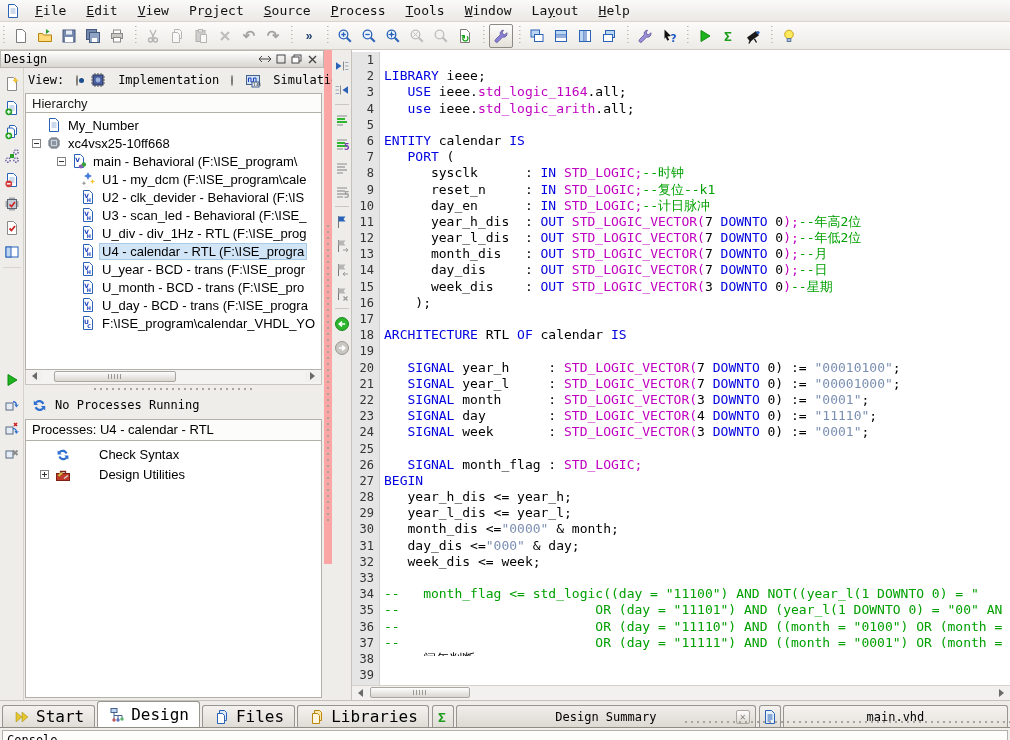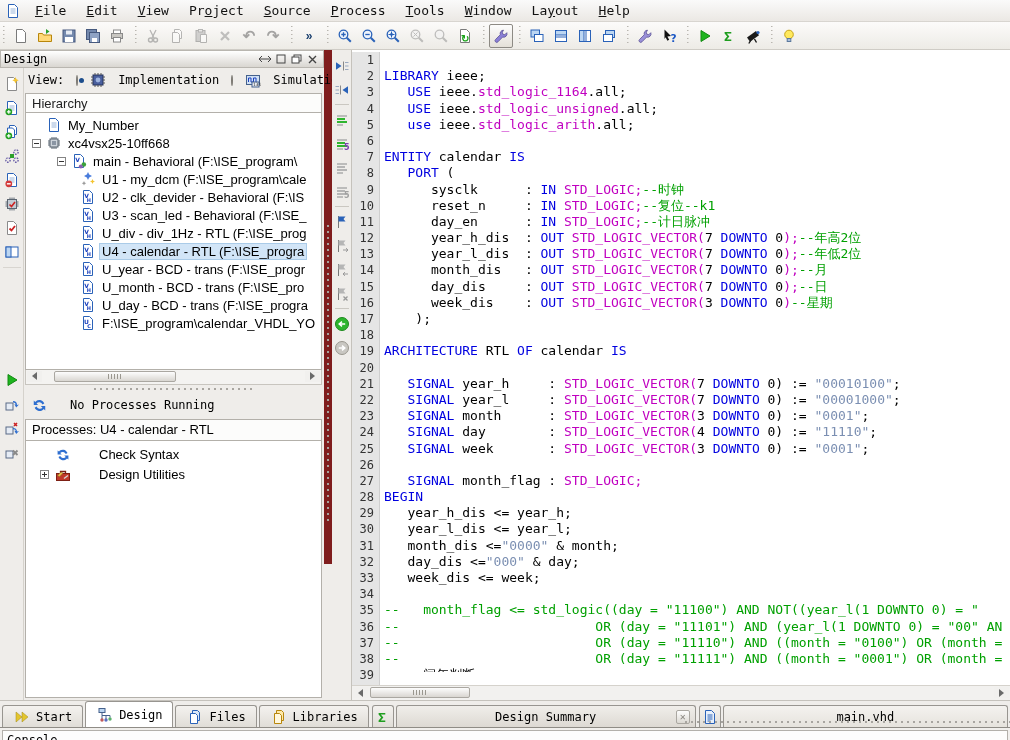--- a/index.html
+++ b/index.html
@@ -1,18 +1,18 @@
 <!DOCTYPE html>
 <html><head>
 <meta charset="utf-8">
 <style>
   * { box-sizing: border-box; margin:0; padding:0; }
   html,body { width:1010px; height:740px; overflow:hidden; }
   body { font-family:"Liberation Sans", sans-serif; background:#efedea; font-size:13px; }
-  #app { position:relative; width:1010px; height:564px; background:#7f1d1d; }
+  #app { position:relative; width:1010px; height:564px; background:#fca5a5; }
 
   
   #menubar { position:absolute; left:0; top:0; width:1010px; height:22px;
     background:linear-gradient(#fafafa,#ebe8e4); border-bottom:1px solid #d8d5d0;
     display:flex; align-items:center; }
   .menu-item { padding:2px 10px; font-size:13px; color:#111; cursor:default;
     font-family:"DejaVu Sans Mono", monospace; }
   .menu-item u { text-decoration:underline; }
   #menubar .ic { margin:0 3px 0 4px; }
 
@@ -76,21 +76,21 @@
   .grip { width:14px; height:5px;
     background-image:repeating-linear-gradient(90deg,#9a978f 0 1px, transparent 1px 3px); }
   .tri { width:0; height:0; border-style:solid; }
   .tri.left  { border-width:4px 5px 4px 0; border-color:transparent #6a6a6a transparent transparent; }
   .tri.right { border-width:4px 0 4px 5px; border-color:transparent transparent transparent #6a6a6a; }
 
   #h-split { height:8px; margin:0 2px 0 1px;
     background-image:repeating-linear-gradient(90deg,#a8a5a0 0 2px, transparent 2px 6px);
     background-size:160px 2px; background-repeat:no-repeat; background-position:center; }
 
-  #proc-status { height:25px; display:flex; align-items:center; gap:22px; padding:0 6px;
+  #proc-status { height:25px; display:flex; align-items:center; gap:7px; padding:0 6px;
     font-family:"DejaVu Sans Mono", monospace; font-size:12px; }
   #proc-header { height:22px; margin:1px 2px 0 1px; background:#fcfcfb; border:1px solid #b3b0aa;
     display:flex; align-items:center; padding:0 6px; }
   #proc-tree { flex:1; background:#fff; border:1px solid #b3b0aa; border-top:none; margin:0 2px 2px 1px;
     padding-top:4px; overflow:hidden; }
   .proc-row { height:20px; display:flex; align-items:center; white-space:nowrap; }
   .proc-row .expander { margin-left:14px; }
   .proc-row .noexp { width:9px; margin-left:14px; margin-right:4px; flex:none; }
   .proc-row .ic { width:20px; height:18px; margin-right:26px; flex:none; }
 
@@ -121,21 +121,21 @@
   .sg-c { color:#00a000; }
   .sg-s { color:#7b8fb2; }
   #edit-hscroll { position:absolute; left:0; bottom:0; width:658px; height:15px; background:#f2f1ef;
     border-top:1px solid #d5d2cc; }
 
   
   #bottom-tabs { position:absolute; left:0; top:700px; width:1010px; height:27px; background:#efedea;
     border-top:1px solid #c5c2bc; display:flex; align-items:flex-end; }
   .ptab { height:22px; display:flex; align-items:center; gap:5px; padding:0 10px;
     background:linear-gradient(#f4f2ef,#e0ddd7); border:1px solid #989590; border-bottom:none;
-    border-radius:3px 3px 0 0; margin-left:2px; font-family:"DejaVu Sans Mono", monospace; font-size:12px; }
+    border-radius:3px 3px 0 0; margin-left:2px; font-family:"DejaVu Sans Mono", monospace; font-size:16px; }
   .ptab.active { height:26px; background:#fff; }
   .dtab-icon { width:22px; height:22px; display:flex; align-items:center; justify-content:center;
     background:linear-gradient(#f4f2ef,#e0ddd7); border:1px solid #989590; border-bottom:none;
     border-radius:3px 3px 0 0; margin-left:3px; }
   .dtab { height:22px; display:flex; align-items:center; justify-content:center; position:relative;
     background:linear-gradient(#f0eeea,#ddd9d3); border:1px solid #989590; border-bottom:none;
     border-radius:3px 3px 0 0; margin-left:2px; font-family:"DejaVu Sans Mono", monospace; font-size:12px; }
   .dtab .close { position:absolute; right:5px; top:4px; width:14px; height:14px;
     background:linear-gradient(#fdfdfd,#dcd9d3); border:1px solid #aaa7a1; border-radius:2px;
     color:#8a8781; font-size:10px; line-height:12px; text-align:center; font-weight:bold; }
@@ -913,21 +913,20 @@
           <div class="gn">36</div>
           <div class="gn">37</div>
           <div class="gn">38</div>
           <div class="gn">39</div>
           <div class="gn" style="height: 5px;"></div>
         </div>
       <div id="codelines">
           <div class="cl"></div>
           <div class="cl"><span class="sg-k">LIBRARY</span><span class="sg-p"> ieee;</span></div>
           <div class="cl"><span class="sg-p">   </span><span class="sg-k">USE</span><span class="sg-p"> ieee.</span><span class="sg-t">std_logic_1164</span><span class="sg-p">.all;</span></div>
-          <div class="cl"><span class="sg-p">   </span><span class="sg-k">USE</span><span class="sg-p"> ieee.</span><span class="sg-t">std_logic_unsigned</span><span class="sg-p">.all;</span></div>
           <div class="cl"><span class="sg-p">   </span><span class="sg-k">use</span><span class="sg-p"> ieee.</span><span class="sg-t">std_logic_arith</span><span class="sg-p">.all;</span></div>
           <div class="cl"></div>
           <div class="cl"><span class="sg-k">ENTITY</span><span class="sg-p"> calendar </span><span class="sg-k">IS</span></div>
           <div class="cl"><span class="sg-p">   </span><span class="sg-k">PORT</span><span class="sg-p"> (</span></div>
           <div class="cl"><span class="sg-p">      sysclk      : </span><span class="sg-k">IN</span><span class="sg-p"> </span><span class="sg-t">STD_LOGIC</span><span class="sg-m">;</span><span class="sg-c">--时钟</span></div>
           <div class="cl"><span class="sg-p">      reset_n     : </span><span class="sg-k">IN</span><span class="sg-p"> </span><span class="sg-t">STD_LOGIC</span><span class="sg-m">;</span><span class="sg-c">--复位--k1</span></div>
           <div class="cl"><span class="sg-p">      day_en      : </span><span class="sg-k">IN</span><span class="sg-p"> </span><span class="sg-t">STD_LOGIC</span><span class="sg-m">;</span><span class="sg-c">--计日脉冲</span></div>
           <div class="cl"><span class="sg-p">      year_h_dis  : </span><span class="sg-k">OUT</span><span class="sg-p"> </span><span class="sg-t">STD_LOGIC_VECTOR</span><span class="sg-m">(</span><span class="sg-p">7 </span><span class="sg-k">DOWNTO</span><span class="sg-p"> 0</span><span class="sg-m">);</span><span class="sg-c">--年高2位</span></div>
           <div class="cl"><span class="sg-p">      year_l_dis  : </span><span class="sg-k">OUT</span><span class="sg-p"> </span><span class="sg-t">STD_LOGIC_VECTOR</span><span class="sg-m">(</span><span class="sg-p">7 </span><span class="sg-k">DOWNTO</span><span class="sg-p"> 0</span><span class="sg-m">);</span><span class="sg-c">--年低2位</span></div>
           <div class="cl"><span class="sg-p">      month_dis   : </span><span class="sg-k">OUT</span><span class="sg-p"> </span><span class="sg-t">STD_LOGIC_VECTOR</span><span class="sg-m">(</span><span class="sg-p">7 </span><span class="sg-k">DOWNTO</span><span class="sg-p"> 0</span><span class="sg-m">);</span><span class="sg-c">--月</span></div>

